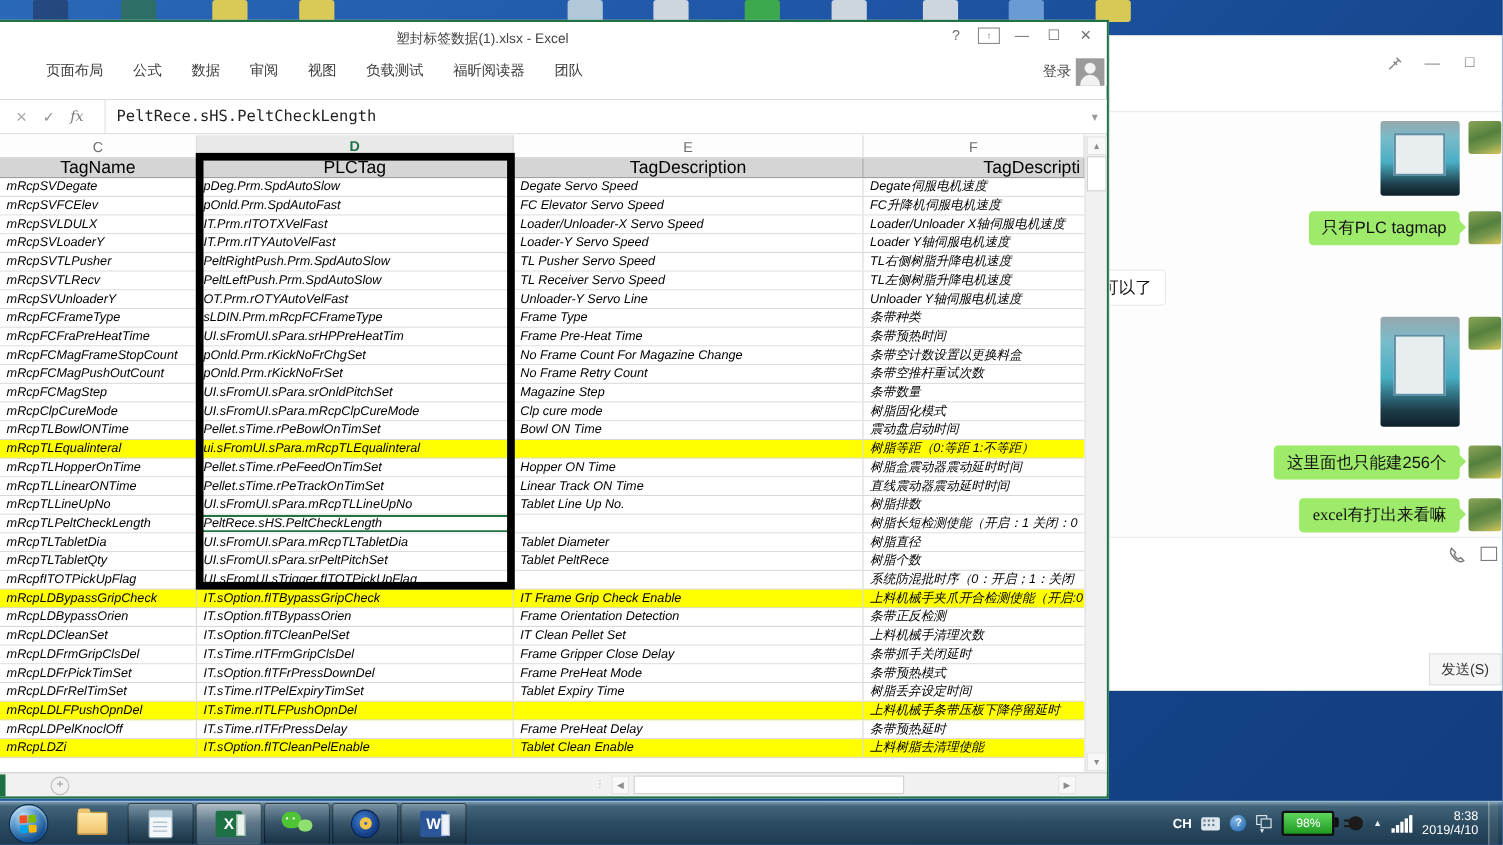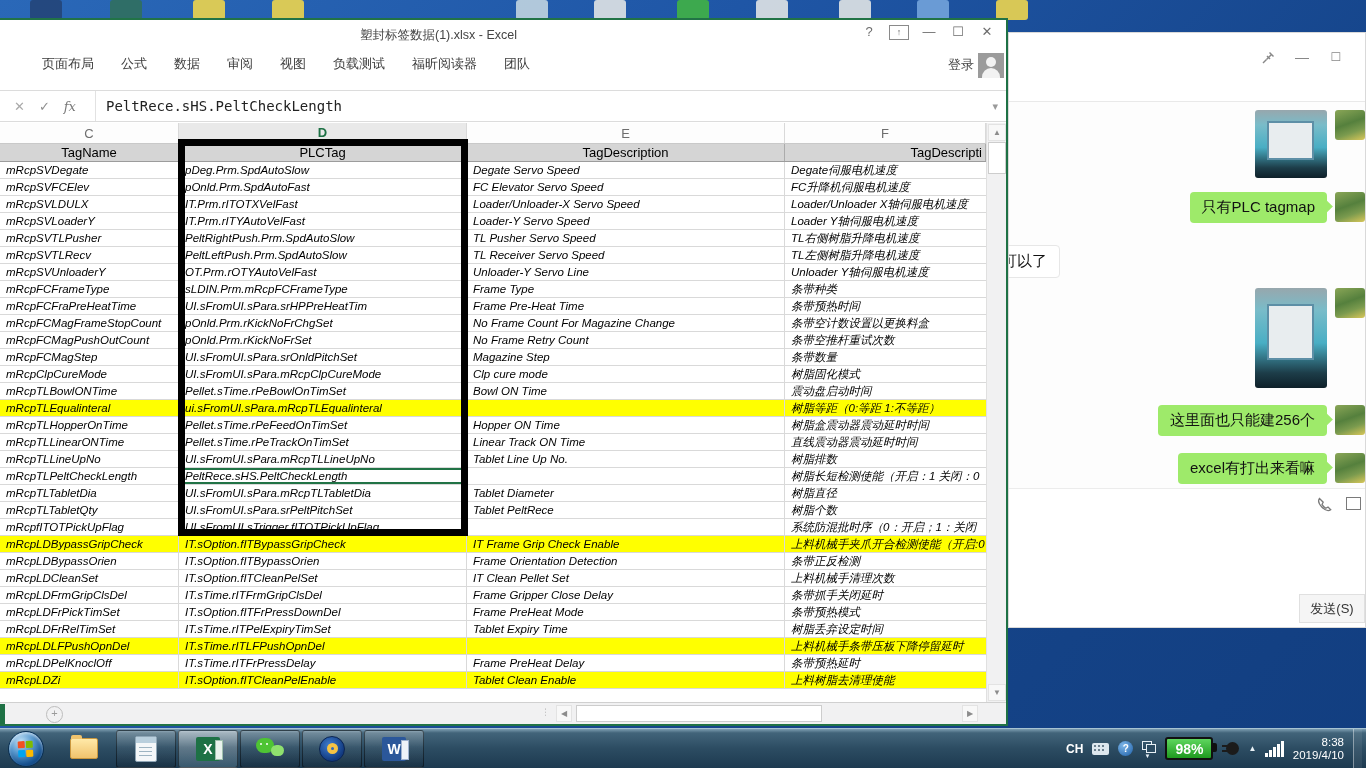--- a/index.html
+++ b/index.html
@@ -58,21 +58,21 @@
   .fml-text{flex:1;padding-left:10px;font-family:"DejaVu Sans Mono",monospace;font-size:14px;color:#222;}
   .fml-dd{padding-right:8px;color:#9a9a9a;font-size:11px;}
 
   
   .grid{position:absolute;left:0;top:103px;width:986px;}
   .letters{display:flex;height:21px;border-bottom:1px solid #c9c9c9;background:#fdfdfd;box-sizing:border-box;}
   .letters .lc{box-sizing:border-box;border-right:1px solid #d9d9d9;color:#6e6e6e;font-size:13px;
     display:flex;align-items:center;justify-content:center;}
   .letters .lc.selcol{color:#1e7145;font-weight:bold;background:#e9e9e9;border-bottom:2px solid #217346;}
   .hdrrow{display:flex;height:18px;background:#d5d5d5;border-bottom:1px solid #9c9c9c;box-sizing:border-box;}
-  .hdrrow .hc{box-sizing:border-box;border-right:1px solid #ababab;color:#000;font-size:13px;
+  .hdrrow .hc{box-sizing:border-box;border-right:1px solid #ababab;color:#000;font-size:16px;
     display:flex;align-items:center;justify-content:center;overflow:hidden;white-space:nowrap;}
   .hdrrow .hc.c4{justify-content:flex-end;padding-right:3px;}
   .rows{height:540px;overflow:hidden;}
   .grow{display:flex;height:17px;border-bottom:1px solid #d9d9d9;box-sizing:border-box;background:#fff;font-style:italic;}
   .grow.hl{background:#ffff00;}
   .gc{box-sizing:border-box;border-right:1px solid #d9d9d9;padding:1px 0 0 6px;font-size:11.5px;color:#000;
     line-height:14px;white-space:nowrap;overflow:hidden;}
   .w1{width:179px}.w2{width:288px}.w3{width:318px}.w4{width:201px;border-right:none;}
   .gc.sel{position:relative;box-shadow:inset 0 0 0 2px #217346;background:#fff;z-index:3;}
   .gc.sel:after{content:'';position:absolute;right:-2px;bottom:-2px;width:5px;height:5px;background:#217346;border:1px solid #fff;}
@@ -132,21 +132,21 @@
   .kbd{width:17px;height:12px;background:#dde7ee;border-radius:2px;position:relative;}
   .kbd:before{content:'';position:absolute;left:2px;top:2px;width:2px;height:2px;background:#6b7f8d;
     box-shadow:4px 0 0 #6b7f8d,8px 0 0 #6b7f8d,0 4px 0 #6b7f8d,4px 4px 0 #6b7f8d,8px 4px 0 #6b7f8d;}
   .helpq{width:15px;height:15px;border-radius:50%;background:radial-gradient(circle at 35% 30%,#7db6e8,#1d5fa8);
     color:#fff;font-size:10px;font-weight:bold;display:flex;align-items:center;justify-content:center;}
   .winarr{position:relative;width:14px;height:16px;}
   .winarr i{position:absolute;left:0;top:0;width:8px;height:7px;border:1px solid #e8f0f5;display:block;}
   .winarr i+i{left:4px;top:3px;background:#2c4c62;}
   .winarr:after{content:'▼';position:absolute;left:2px;bottom:-2px;font-size:6px;color:#e8f0f5;}
   .battery{width:44px;height:19px;border:2px solid #101010;border-radius:3px;background:linear-gradient(180deg,#5ed65e,#1f9a1f);
-    color:#fff;font-size:14px;font-weight:bold;display:flex;align-items:center;justify-content:center;position:relative;}
+    color:#fff;font-size:11px;font-weight:normal;display:flex;align-items:center;justify-content:center;position:relative;}
   .battery:after{content:'';position:absolute;right:-6px;top:4px;width:4px;height:9px;background:#101010;border-radius:0 2px 2px 0;}
   .plug{width:13px;height:13px;border-radius:50%;background:#1b1b1b;position:relative;margin-left:4px;}
   .plug:before{content:'';position:absolute;left:-4px;top:3px;width:5px;height:2px;background:#1b1b1b;box-shadow:0 5px 0 #1b1b1b;}
   .hidden-up{font-size:8px;color:#eaf2f7;}
   .sigbars{display:flex;align-items:flex-end;gap:1.5px;}
   .sigbars i{width:2.5px;background:#fff;display:block;}
   .clock{text-align:right;font-size:11.5px;line-height:13px;}
   .showdesk{width:8px;height:40px;border-left:1px solid rgba(255,255,255,.4);background:rgba(255,255,255,.07);flex:none;}
 
   .pin-svg,.phone-svg{display:block;}
@@ -205,21 +205,21 @@
         <div class="msgrow" style="margin-top: 10px;">
           <span class="photo" style="height: 100px;">
             <span class="scr"></span>
           </span>
           <span class="av"></span>
         </div>
         <div class="msgrow" style="margin-top: 17px;">
           <span class="bub">这里面也只能建256个</span>
           <span class="av"></span>
         </div>
-        <div class="msgrow" style="margin-top: 17px;">
+        <div class="msgrow" style="margin-top: 17px; font-family: Liberation Serif, serif;">
           <span class="bub">excel有打出来看嘛</span>
           <span class="av"></span>
         </div>
       </div>
 
     <div class="wc-toolbar">
       <span class="tool-ic" style="right:32px;">
         <svg class="phone-svg" width="17" height="17" viewBox="0 0 17 17">
             <path d="M3.5 1.5 C2 3.5 2.8 7 6 10.2 C9.2 13.4 12.7 14.2 14.7 12.7 L12 10 L9.8 11.2 C8.3 10.4 6.8 8.9 6 7.4 L7.2 5.2 Z" fill="none" stroke="#7a7a7a" stroke-width="1.3"></path>
           </svg>

